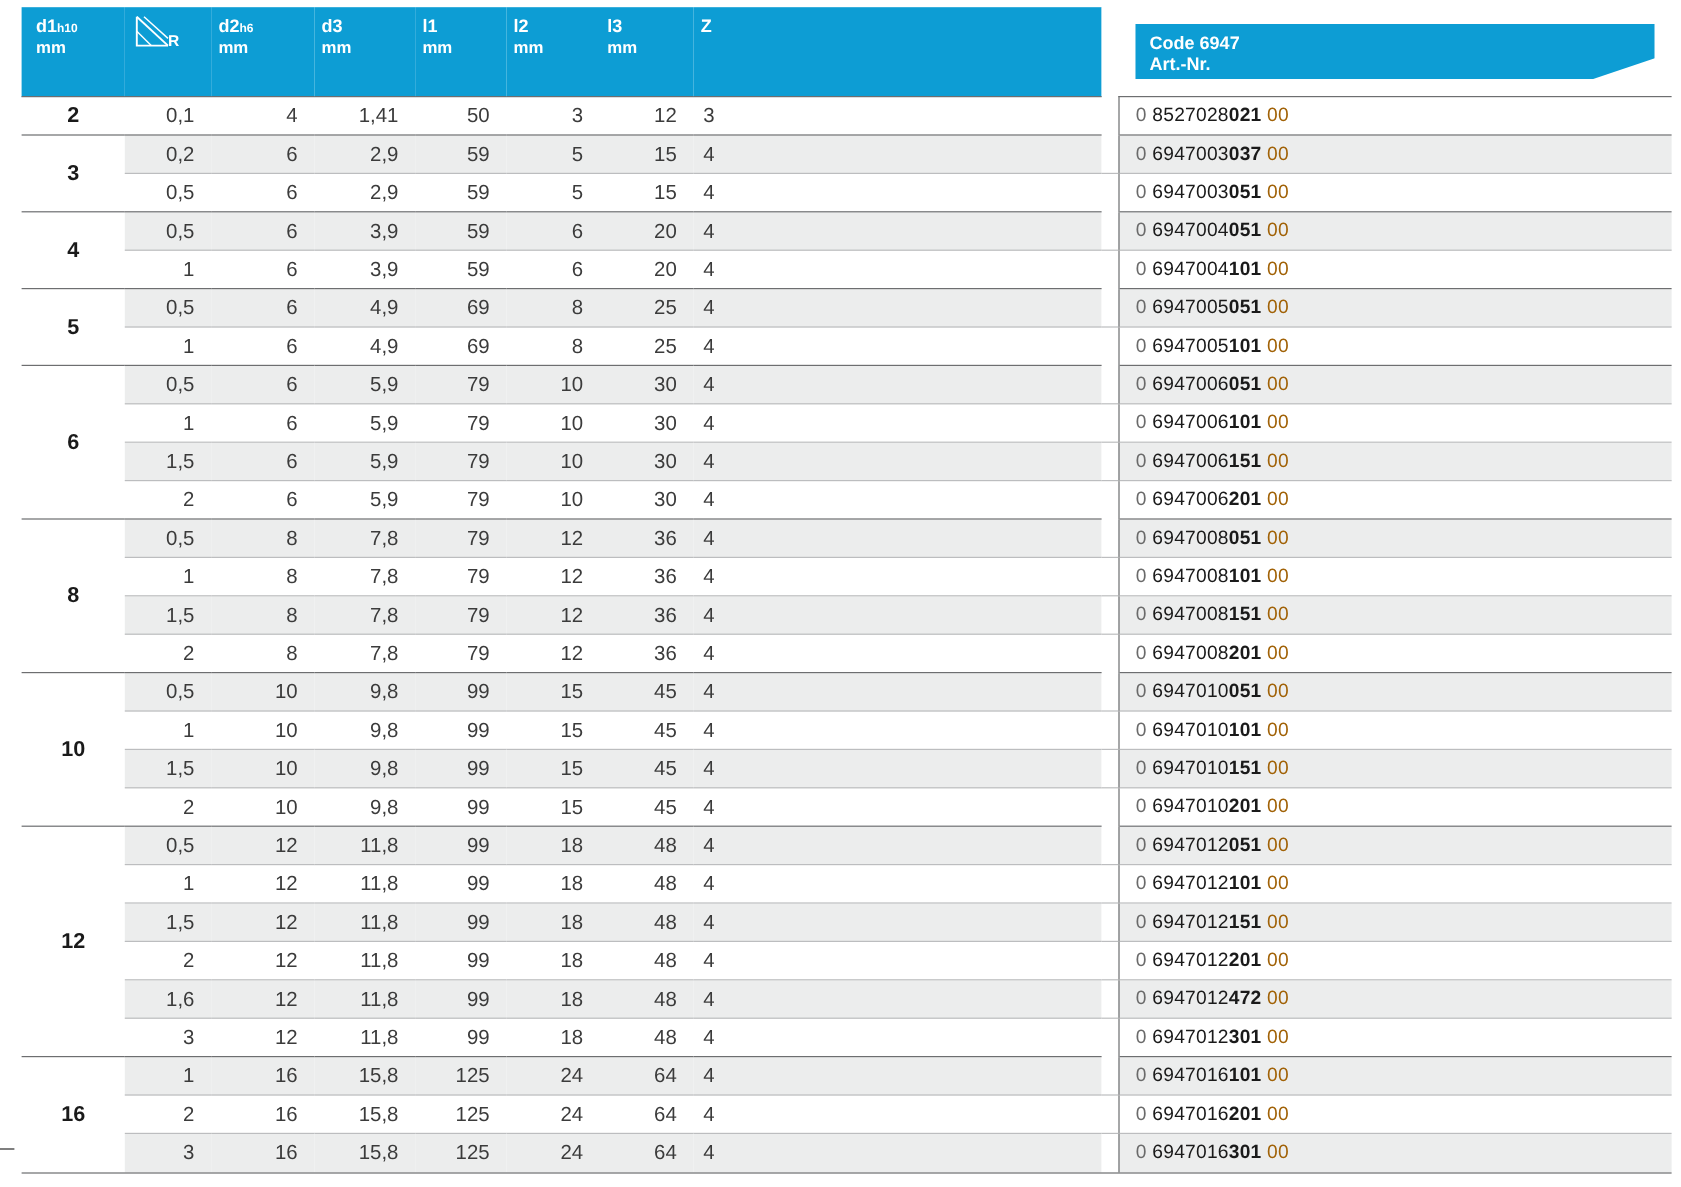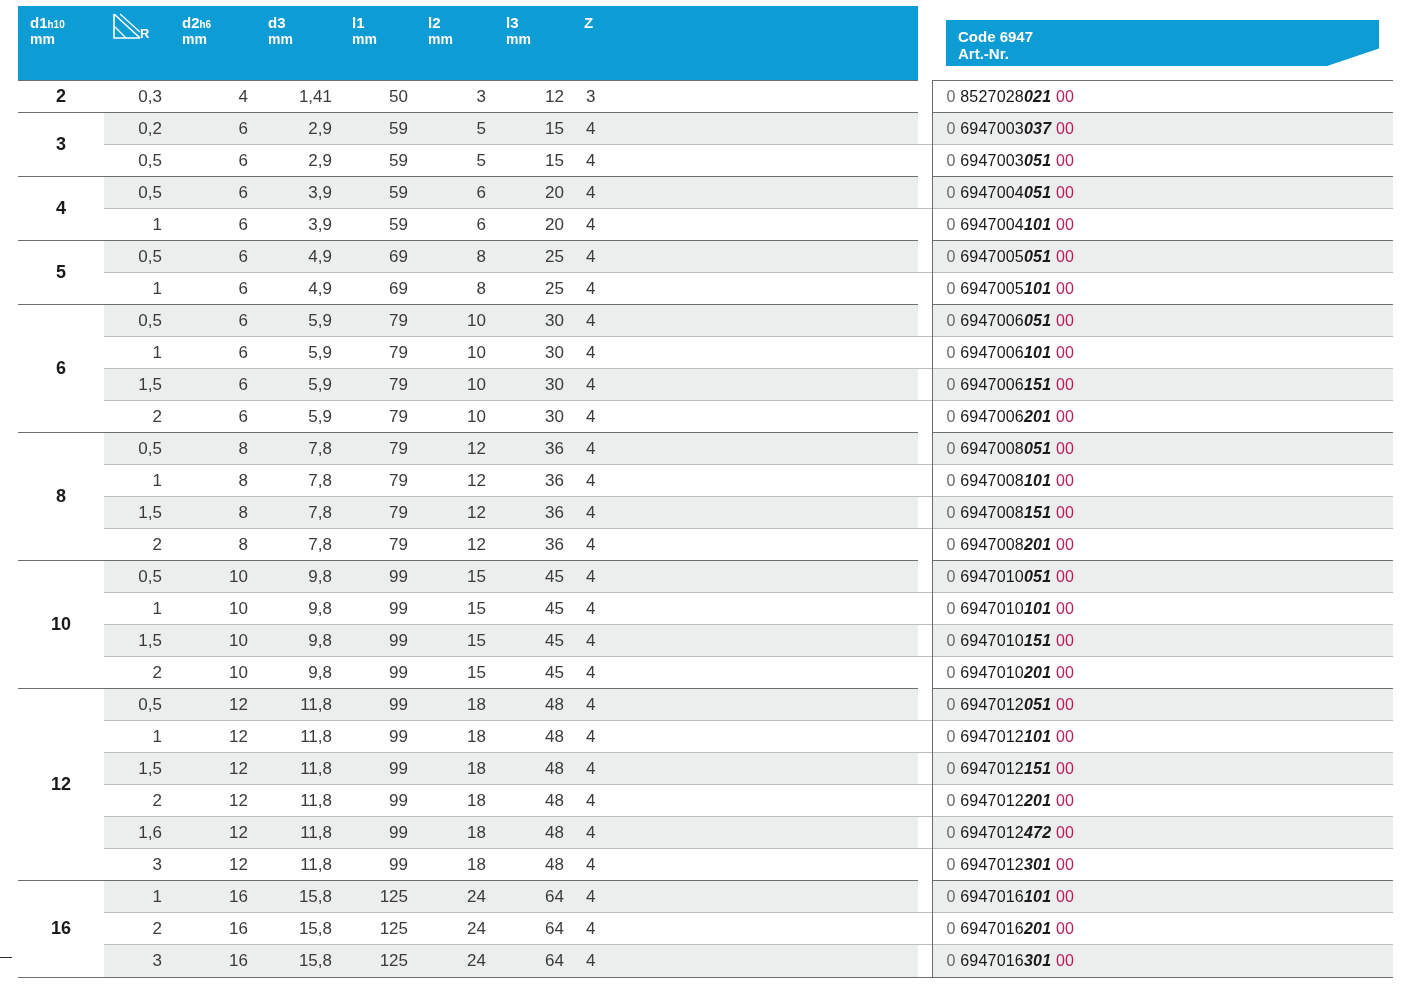--- a/index.html
+++ b/index.html
@@ -95,22 +95,22 @@
 
   td.code {
     font-size: 16px;
     color: #1a1a1a;
     padding-left: 14px;
     letter-spacing: 0.2px;
     border-left: 1px solid #6d6e70;
   }
   td.code .pre { color: #6a6a6a; }
   td.code .mid { }
-  td.code .bold { font-weight: bold; font-style: italic; }
-  td.code .tail { color: #be185d; }
+  td.code .bold { font-weight: bold; }
+  td.code .tail { color: #a16207; }
 
   tr.sep td { border-top: 1px solid #bcbdbf; }
   tr.grp td.data, tr.grp td.code { border-top: 1px solid #6d6e70; }
   .bottom-rule {
     border-top: 1px solid #6d6e70;
     width: 1375px;
     margin-left: 0;
     height: 0;
   }
   
@@ -198,21 +198,21 @@
           <div class="code-head-bg">
             <div>Code 6947</div>
             <div>Art.-Nr.</div>
           </div>
         </th>
       </tr>
     </thead>
     <tbody id="tbody">
         <tr class="plain grp">
           <td class="d1" rowspan="1">2</td>
-          <td class="data val">0,3</td>
+          <td class="data val">0,1</td>
           <td class="data val">4</td>
           <td class="data val">1,41</td>
           <td class="data val">50</td>
           <td class="data val">3</td>
           <td class="data val">12</td>
           <td class="data z">3</td>
           <td class="gap"></td>
           <td class="data code"><span class="pre">0 </span><span class="mid">8527028</span><span class="bold">021</span><span class="tail"> 00</span></td>
         </tr>
         <tr class="shaded grp">

